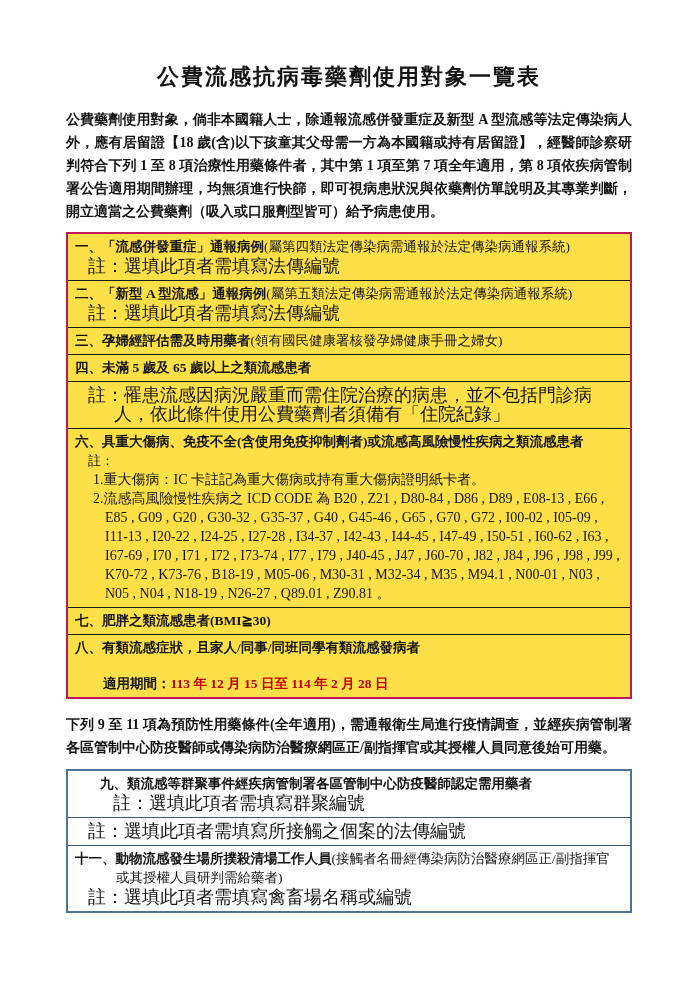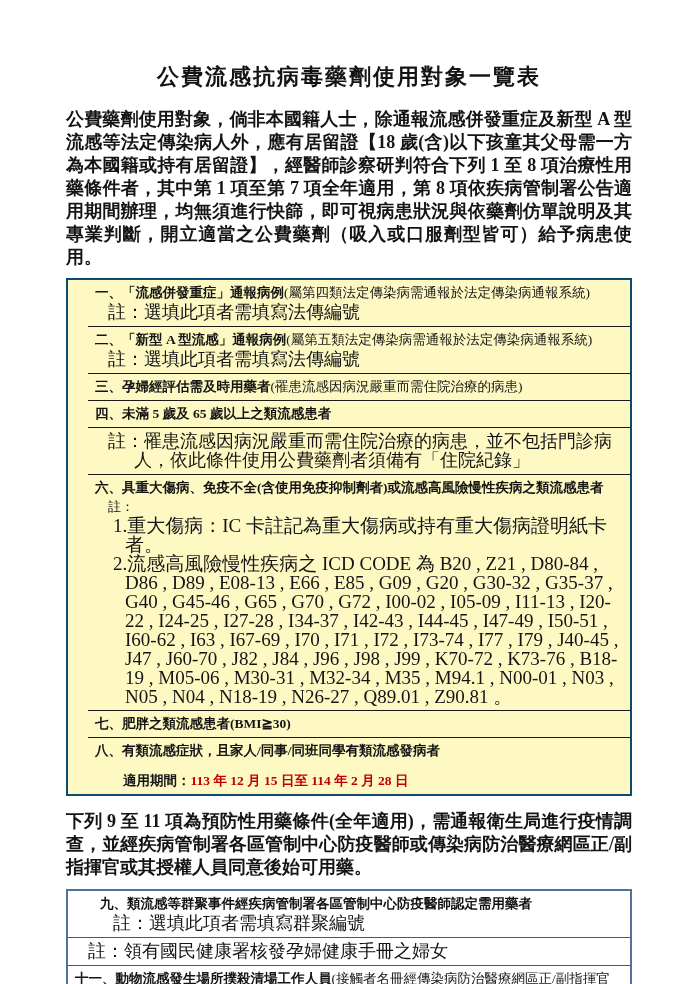--- a/index.html
+++ b/index.html
@@ -15,51 +15,51 @@
     overflow:hidden;
   }
   .title {
     font-size:22px;
     font-weight:700;
     text-align:center;
     letter-spacing:2px;
     margin:4px 0 16px 0;
   }
   .para {
-    font-size:18px;
+    font-size:14px;
     line-height:23px;
     font-weight:700;
     text-align:justify;
     margin:0 0 9px 0;
   }
   .para.mid { margin:14px 0 10px 0; }
 
-  .box  { border:2px solid #0c4a6e; background:#fef9c3;padding-left:20px; }
+  .box  { border:2px solid #be185d; background:#fde047; }
   .box2 { border:2px solid var(--tbl2-border,#4e739b); margin-top:2px; }
   .row  { padding:3px 7px 4px 7px; font-size:13.5px; line-height:19px; }
   .box  .row { border-top:1.5px solid #1a1a1a; }
   .box  .row:first-child { border-top:none; }
   .box2 .row { border-top:1px solid #3d5a77; }
   .box2 .row:first-child { border-top:none;padding-left:32px; }
 
   .rt   { font-weight:700; }
   .sfx  { font-weight:400; }
   .hang2 { padding-left:27px; text-indent:-27px; }
   .hang3 { padding-left:41px; text-indent:-41px; }
 
   .note {
     font-weight:400; font-size:18px; line-height:19px;
     padding-left:39px; text-indent:-26px; margin-top:1px;
   }
   .note-label { font-weight:400; font-size:13px; padding-left:13px; line-height:19px; }
   .numnote {
-    font-weight:400; font-size:19px; line-height:19px;
+    font-weight:400; font-size:14px; line-height:19px;
     padding-left:30px; text-indent:-12px;
   }
-  .period { font-weight:700; padding-left:28px; margin-top:11px; }
+  .period { font-weight:700; padding-left:28px; margin-top:17px; }
   .red { color:var(--accent-red,#c00000); }
 </style>
 </head>
 <body>
 
 <div class="page">
 
   <h1 class="title">公費流感抗病毒藥劑使用對象一覽表</h1>
 
   <p class="para">公費藥劑使用對象，倘非本國籍人士，除通報流感併發重症及新型 A 型流感等法定傳染病人外，應有居留證【18 歲(含)以下孩童其父母需一方為本國籍或持有居留證】，經醫師診察研判符合下列 1 至 8 項治療性用藥條件者，其中第 1 項至第 7 項全年適用，第 8 項依疾病管制署公告適用期間辦理，均無須進行快篩，即可視病患狀況與依藥劑仿單說明及其專業判斷，開立適當之公費藥劑（吸入或口服劑型皆可）給予病患使用。</p>
@@ -70,21 +70,21 @@
       <div class="rt"><span>一、「流感併發重症」通報病例</span><span class="sfx">(屬第四類法定傳染病需通報於法定傳染病通報系統)</span></div>
       <div class="note">註：選填此項者需填寫法傳編號</div>
     </div>
 
     <div class="row">
       <div class="rt"><span>二、「新型 A 型流感」通報病例</span><span class="sfx">(屬第五類法定傳染病需通報於法定傳染病通報系統)</span></div>
       <div class="note">註：選填此項者需填寫法傳編號</div>
     </div>
 
     <div class="row">
-      <div class="rt"><span>三、孕婦經評估需及時用藥者</span><span class="sfx">(罹患流感因病況嚴重而需住院治療的病患)</span></div>
+      <div class="rt"><span>三、孕婦經評估需及時用藥者</span><span class="sfx">(領有國民健康署核發孕婦健康手冊之婦女)</span></div>
     </div>
 
     <div class="row">
       <div class="rt"><span>四、未滿 5 歲及 65 歲以上之類流感患者</span></div>
     </div>
 
     <div class="row">
       <div class="note">註：罹患流感因病況嚴重而需住院治療的病患，並不包括門診病人，依此條件使用公費藥劑者須備有「住院紀錄」</div>
     </div>
 
@@ -109,21 +109,21 @@
   <p class="para mid">下列 9 至 11 項為預防性用藥條件(全年適用)，需通報衛生局進行疫情調查，並經疾病管制署各區管制中心防疫醫師或傳染病防治醫療網區正/副指揮官或其授權人員同意後始可用藥。</p>
 
   <div class="box2">
 
     <div class="row">
       <div class="rt"><span>九、類流感等群聚事件經疾病管制署各區管制中心防疫醫師認定需用藥者</span></div>
       <div class="note">註：選填此項者需填寫群聚編號</div>
     </div>
 
     <div class="row">
-      <div class="note">註：領有國民健康署核發孕婦健康手冊之婦女</div>
+      <div class="note">註：選填此項者需填寫所接觸之個案的法傳編號</div>
     </div>
 
     <div class="row">
       <div class="rt hang3"><span>十一、動物流感發生場所撲殺清場工作人員</span><span class="sfx">(接觸者名冊經傳染病防治醫療網區正/副指揮官或其授權人員研判需給藥者)</span></div>
       <div class="note">註：選填此項者需填寫禽畜場名稱或編號</div>
     </div>
 
   </div>
 
 </div>

